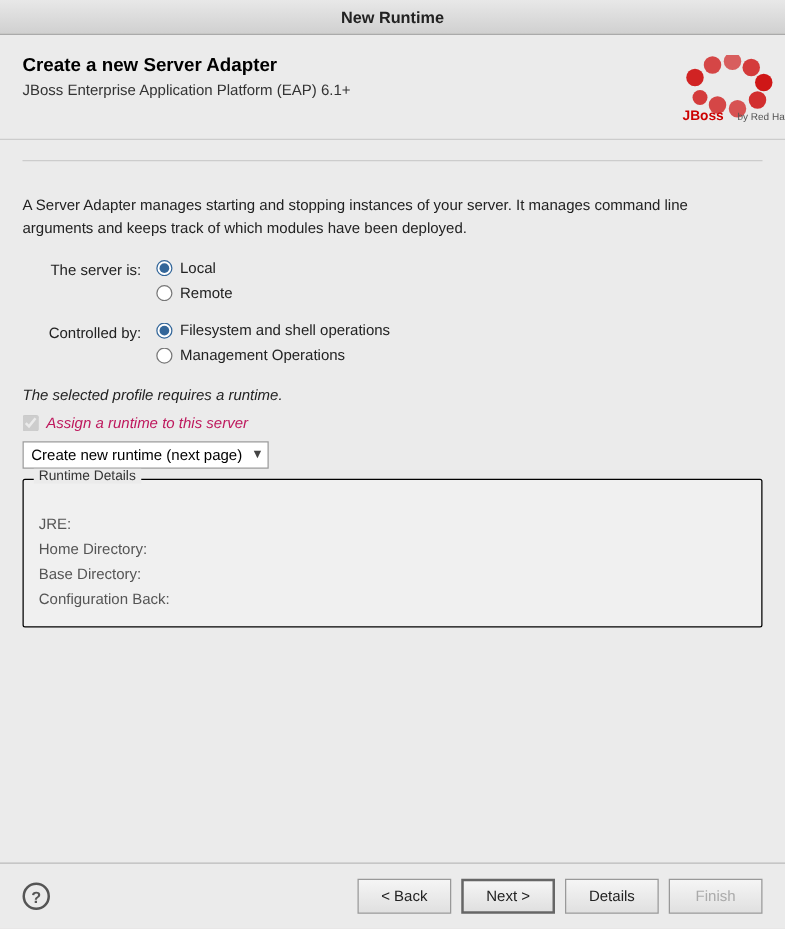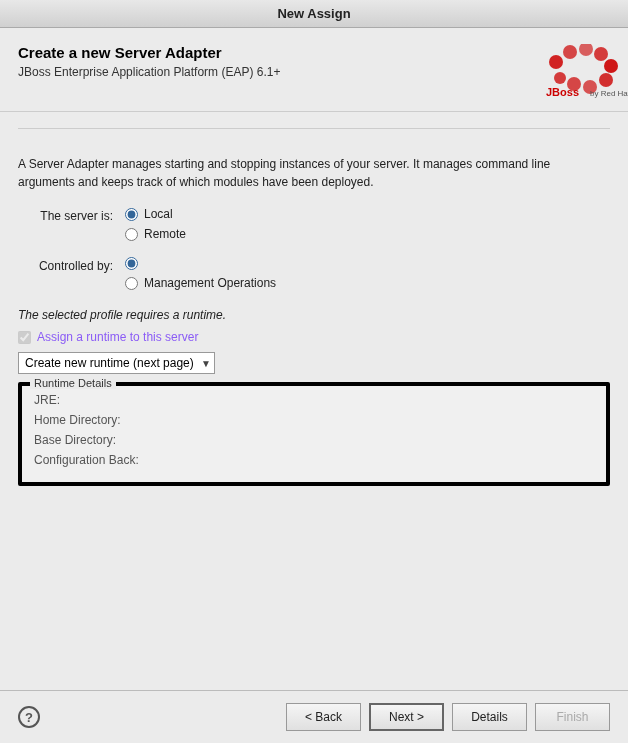--- a/index.html
+++ b/index.html
@@ -203,41 +203,41 @@
     }
 
     
     .jboss-logo-container {
       width: 90px;
       height: 55px;
       flex-shrink: 0;
     }
 
     .fieldset-like {
-      border: 4px solid #000000;
-      padding: 4px 12px 12px 12px;
+      border: 1px solid #000000;
+      padding: 25px 12px 12px 12px;
       position: relative;
       background: #f0f0f0;
       border-radius: 2px;
     }
     .fieldset-legend {
       position: absolute;
       top: -9px;
       left: 8px;
       background: #ebebeb;
       padding: 0 4px;
       font-size: 11px;
       color: #333;
     }
   </style>
 </head>
 <body>
 
 <div class="title-bar">
-  <span>New Assign</span>
+  <span>New Runtime</span>
 </div>
 
 <div class="dialog-body">
 
   <div class="header-section">
     <div class="header-text">
       <div class="header-title">Create a new Server Adapter</div>
       <div class="header-subtitle">JBoss Enterprise Application Platform (EAP) 6.1+</div>
     </div>
     <div class="jboss-logo-container">
@@ -274,33 +274,34 @@
           <label for="remote">Remote</label>
         </div>
       </div>
     </div>
 
     <div class="form-group">
       <div class="form-label">Controlled by:</div>
       <div class="radio-group">
         <div class="radio-item">
           <input type="radio" name="controlled_by" id="filesystem" checked="" style="">
+          <label for="filesystem">Filesystem and shell operations</label>
         </div>
         <div class="radio-item">
           <input type="radio" name="controlled_by" id="management" style="">
           <label for="management">Management Operations</label>
         </div>
       </div>
     </div>
 
     <div class="profile-section">
       <div class="profile-text">The selected profile requires a runtime.</div>
       <div class="assign-checkbox">
         <input type="checkbox" id="assign_runtime" checked="" disabled="" style="">
-        <label for="assign_runtime" style="color:#8b5cf6;">Assign a runtime to this server</label>
+        <label for="assign_runtime" style="color:#be185d;font-style:italic;">Assign a runtime to this server</label>
       </div>
       <div class="dropdown-row">
         <div class="dropdown-wrapper">
           <select class="dropdown-select"><option>Create new runtime (next page)</option></select>
           <span class="dropdown-arrow">▼</span>
         </div>
       </div>
 
       <div class="fieldset-like">
         <span class="fieldset-legend">Runtime Details</span>

